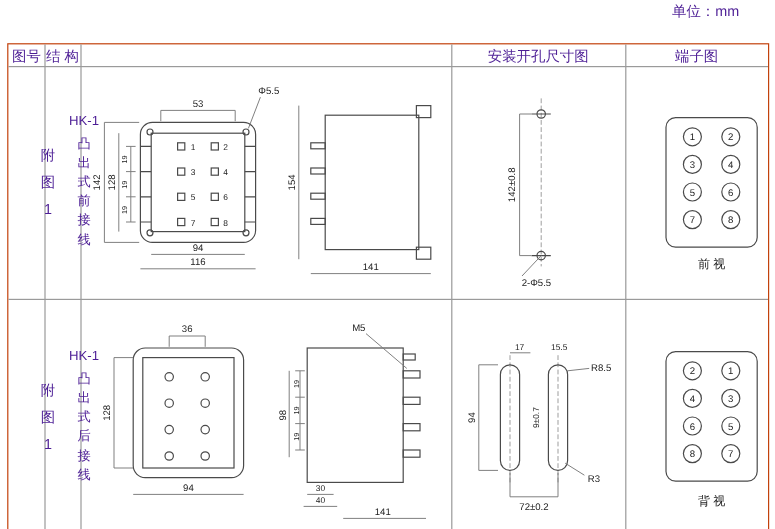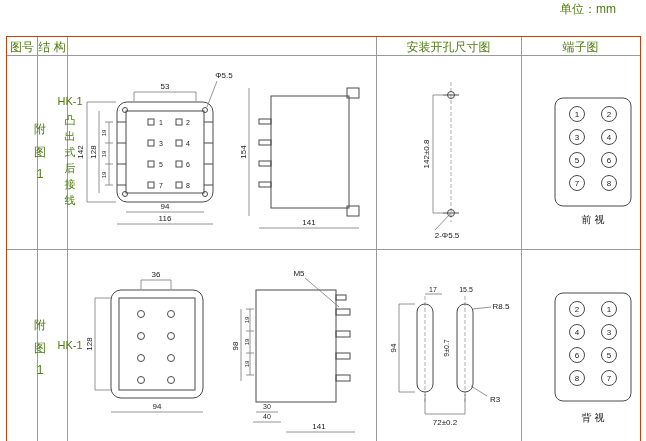--- a/index.html
+++ b/index.html
@@ -1,17 +1,17 @@
 <!DOCTYPE html>
 <html><head>
 <meta charset="utf-8">
 <style>
   html,body{margin:0;padding:0;background:#fff;}
   .page{position:relative;width:646px;height:441px;background:#ffffff;
-        font-family:"Liberation Sans","DejaVu Sans",sans-serif;color:#4d7c0f;overflow:hidden;}
+        font-family:"Liberation Sans","DejaVu Sans",sans-serif;color:#4c1d95;overflow:hidden;}
   .unit{position:absolute;left:560px;top:1px;font-size:12px;}
   .table{position:absolute;left:6px;top:36px;width:633px;height:412px;border:1px solid #c2410c;}
   .vline{position:absolute;top:0;bottom:0;width:1px;background:#9a9a9a;}
   .hline{position:absolute;left:0;right:0;height:1px;background:#9a9a9a;}
   .hcell{position:absolute;top:2px;height:16px;font-size:12px;display:flex;align-items:center;justify-content:center;}
   .cell{position:absolute;display:flex;flex-direction:column;align-items:center;justify-content:center;font-size:12px;margin-left:18px;}
   .vert{width:16px;word-break:break-all;text-align:center;line-height:1.9;}
   .vert2{width:15px;word-break:break-all;text-align:center;line-height:1.45;font-size:11px;}
   .model{font-size:11px;margin-bottom:6px;white-space:nowrap;}
   svg{position:absolute;font-family:"Liberation Sans","DejaVu Sans",sans-serif;}
@@ -40,21 +40,21 @@
     <div class="hcell" style="left:0;width:30px">图号</div>
     <div class="hcell" style="left:30px;width:30px">结 构</div>
     <div class="hcell" style="left:369px;width:145px">安装开孔尺寸图</div>
     <div class="hcell" style="left:514px;width:119px">端子图</div>
 
     <div class="cell" style="left:0;top:18px;width:30px;height:194px">
       <div class="vert">附图1</div>
     </div>
     <div class="cell" style="left:30px;top:18px;width:30px;height:194px">
       <div class="model">HK-1</div>
-      <div class="vert2">凸出式后接线</div>
+      <div class="vert2">凸出式前接线</div>
     </div>
 
     <svg style="left:64px;top:25px" width="300" height="185" viewBox="0 0 300 185">
 
       <rect class="s" x="46" y="40" width="96" height="100" rx="10"></rect>
       <rect class="s" x="55" y="49" width="78" height="82"></rect>
       <circle class="s" cx="54" cy="48" r="2.5"></circle>
         <circle class="s" cx="134" cy="48" r="2.5"></circle>
       <circle class="s" cx="54" cy="132" r="2.5"></circle>
         <circle class="s" cx="134" cy="132" r="2.5"></circle>
@@ -156,20 +156,21 @@
       <circle class="s" cx="62" cy="91" r="7.5"></circle>
         <text class="t8" x="62" y="94" text-anchor="middle">8</text>
       <text class="t10" x="46" y="131" text-anchor="middle">前 视</text>
     </svg>
 
     <div class="cell" style="left:0;top:212px;width:30px;height:198px">
       <div class="vert">附图1</div>
     </div>
     <div class="cell" style="left:30px;top:212px;width:30px;height:198px">
       <div class="model">HK-1</div>
+      <div class="vert2">凸出式后接线</div>
     </div>
 
     <svg style="left:64px;top:225px" width="300" height="180" viewBox="0 0 300 180">
 
       <rect class="s" x="40" y="28" width="92" height="108" rx="10"></rect>
       <rect class="s" x="48" y="36" width="76" height="92"></rect>
       <circle class="s" cx="70" cy="52" r="3.5"></circle>
         <circle class="s" cx="100" cy="52" r="3.5"></circle>
       <circle class="s" cx="70" cy="74" r="3.5"></circle>
         <circle class="s" cx="100" cy="74" r="3.5"></circle>

